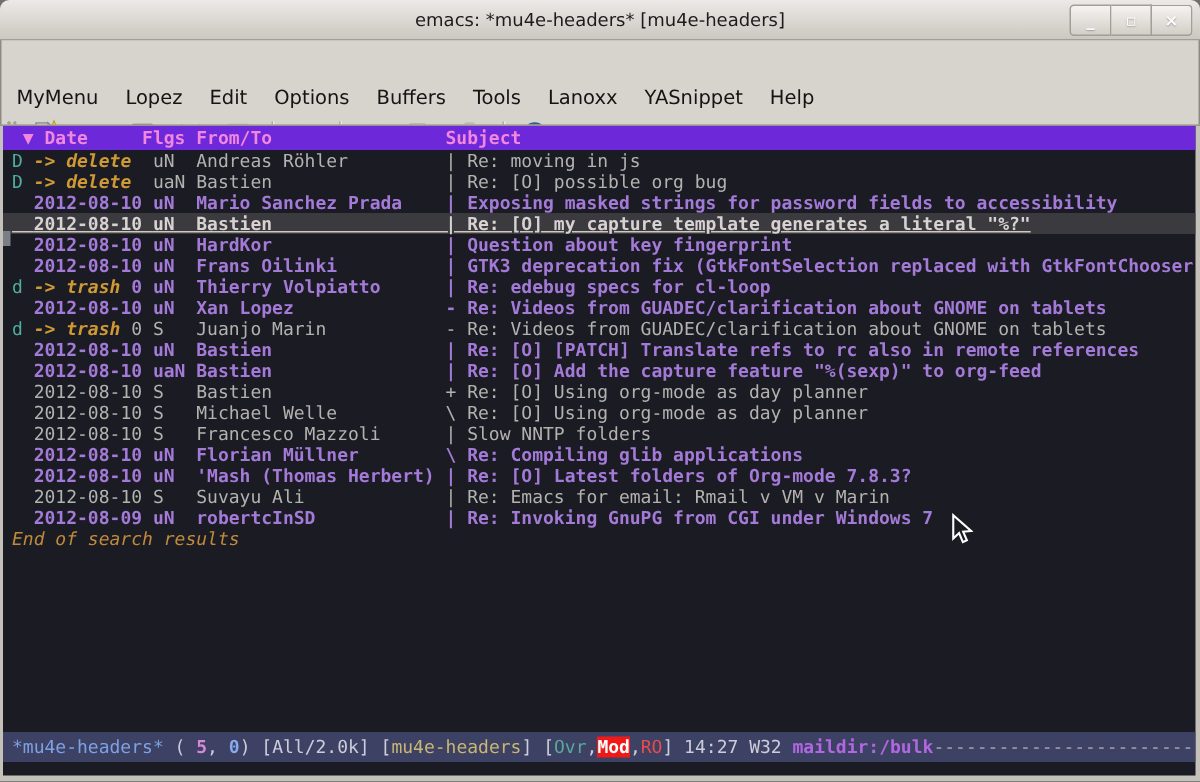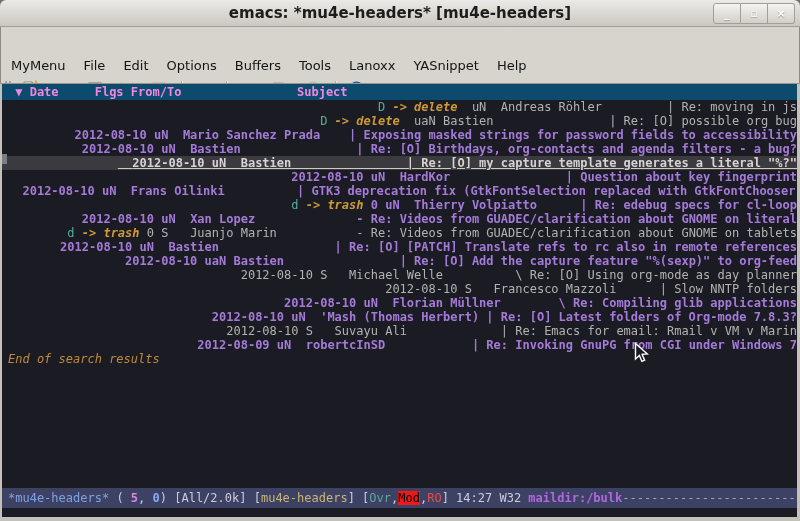--- a/index.html
+++ b/index.html
@@ -3,21 +3,21 @@
 <meta charset="utf-8">
 <style>
   html,body{margin:0;padding:0;background:#6f6f6f;}
   .window{width:800px;height:521px;position:relative;background:#d7d3cd;
     font-family:"DejaVu Sans","Liberation Sans",sans-serif;border-radius:6px 6px 0 0;
     overflow:hidden;box-shadow:inset 0 0 0 1px #8e8a84;}
   
   .titlebar{height:26px;background:linear-gradient(#ecea e6,#cbc7c1);
     background:linear-gradient(#eceae6,#cbc7c1);border-bottom:1px solid #a29e98;
     display:flex;align-items:center;justify-content:center;position:relative;border-radius:6px 6px 0 0;}
-  .title{font-weight:bold;font-size:15px;color:#1c1c1c;}
+  .title{font-weight:normal;font-size:12px;color:#1c1c1c;}
   .controls{position:absolute;right:5px;top:3px;display:flex;}
   .wbtn{width:26px;height:19px;background:linear-gradient(#f6f4f1,#d2cec8);
     border:1px solid #a29e98;border-left-width:0;display:flex;align-items:center;justify-content:center;
     color:#fdfdfd;font-size:11px;font-weight:bold;text-shadow:0 1px 1px #999;}
   .wbtn:first-child{border-left-width:1px;border-radius:3px 0 0 3px;}
   .wbtn:last-child{border-radius:0 3px 3px 0;}
   
   .menubar{display:flex;align-items:center;height:20px;padding:0 2px;margin-top:28px;}
   .menu-item{padding:2px 9px;font-size:13px;color:#141414;}
   
@@ -26,41 +26,41 @@
     background-image:radial-gradient(circle,#a39f99 1px,rgba(0,0,0,0) 1.3px);background-size:4px 4px;}
   .tbtn{width:32px;height:30px;display:flex;align-items:center;justify-content:center;}
   .tbtn.disabled{opacity:.35;}
   .tsep{width:1px;height:24px;background:#aeaaa4;box-shadow:1px 0 0 #efede8;margin:0 6px;}
   
   .content{position:absolute;top:83px;left:0;right:0;bottom:0;
     border-top:1px solid #96928c;padding:0 3px 4px 2px;box-sizing:border-box;background:#c4c0ba;}
   .screen{background:#1b1c23;height:100%;position:relative;overflow:hidden;
     display:flex;flex-direction:column;
     font-family:"DejaVu Sans Mono","Liberation Mono",monospace;font-size:12px;line-height:14px;}
-  .headerline{height:16px;line-height:16px;background:#0c4a6e;color:#f287dd;
+  .headerline{height:16px;line-height:16px;background:#6d28d9;color:#f287dd;
     font-weight:bold;white-space:pre;padding-left:6px;flex:none;}
-  .row{height:14px;white-space:pre;padding-left:6px;flex:none;text-align:right;}
+  .row{height:14px;white-space:pre;padding-left:6px;flex:none;}
   .row.cur{background:#3b3b3f;}
   .uline{text-decoration:underline;text-decoration-color:#d0c9c0;}
   .mk{color:#4fae9d;}
   .arrow{color:#cf9a35;font-style:italic;font-weight:bold;}
   .unread{color:#a47ad8;font-weight:bold;}
   .read{color:#b4b2b0;}
   .curtx{color:#d8d2d2;font-weight:bold;}
   .footer{height:14px;color:#c08a3e;font-style:italic;white-space:pre;padding-left:6px;flex:none;}
   .spacer{flex:1;}
   .modeline{height:20px;line-height:20px;background:#3d4265;white-space:pre;
     overflow:hidden;padding-left:6px;flex:none;}
   .ml-buf{color:#7fa1e3;font-weight:normal;}
   .ml-fg{color:#ccccda;}
   .ml-pink{color:#d688d8;font-weight:bold;}
   .ml-blue{color:#86aaec;font-weight:bold;}
   .ml-tan{color:#c9b673;text-align:center;}
   .ml-teal{color:#5aa99b;}
-  .ml-mod{color:#000000;background:#f21818;font-weight:normal;}
+  .ml-mod{color:#ffffff;background:#f21818;font-weight:bold;}
   .ml-ro{color:#e84b4b;}
   .ml-dir{color:#b167e0;font-weight:bold;}
   .ml-dash{color:#a5a2b2;}
   .minibuffer{height:9px;flex:none;}
   .scroll-thumb{position:absolute;left:0;top:70px;width:5px;height:10px;background:#7a7e86;}
   .cursor{position:absolute;left:632px;top:258px;pointer-events:none;}
 </style>
 </head>
 <body>
 
@@ -68,21 +68,21 @@
   <div class="titlebar">
     <div class="title">emacs: *mu4e-headers* [mu4e-headers]</div>
     <div class="controls">
         <div class="wbtn">_</div>
         <div class="wbtn">▫</div>
         <div class="wbtn">×</div>
       </div>
   </div>
   <div class="menubar">
       <div class="menu-item">MyMenu</div>
-      <div class="menu-item">File</div>
+      <div class="menu-item">Lopez</div>
       <div class="menu-item">Edit</div>
       <div class="menu-item">Options</div>
       <div class="menu-item">Buffers</div>
       <div class="menu-item">Tools</div>
       <div class="menu-item">Lanoxx</div>
       <div class="menu-item">YASnippet</div>
       <div class="menu-item">Help</div>
     </div>
   <div class="toolbar">
     <div class="thandle"></div>
@@ -156,29 +156,29 @@
           </svg></span>
       </div>
     </div>
   <div class="content">
     <div class="screen">
       <div class="headerline"> ▼ Date     Flgs From/To                Subject</div>
       <div>
           <div class="row"><span class="mk">D </span><span class="arrow">-&gt; delete</span><span class="read">  </span><span class="read">uN  Andreas Röhler         | Re: moving in js</span></div>
           <div class="row"><span class="mk">D </span><span class="arrow">-&gt; delete</span><span class="read">  </span><span class="read">uaN Bastien                | Re: [O] possible org bug</span></div>
           <div class="row"><span class="mk">  </span><span class="unread">2012-08-10 </span><span class="unread">uN  Mario Sanchez Prada    | Exposing masked strings for password fields to accessibility</span></div>
-          <div class="row"><span class="mk">  </span><span class="unread">2012-08-10 </span><span class="unread">uN  Bastien                | Re: [O] Birthdays, org-contacts and agenda filters - a bug?</span></div>
           <div class="row cur"><span class="uline"><span class="mk">  </span><span class="curtx">2012-08-10 </span><span class="curtx">uN  Bastien                | Re: [O] my capture template generates a literal "%?"</span></span></div>
           <div class="row"><span class="mk">  </span><span class="unread">2012-08-10 </span><span class="unread">uN  HardKor                | Question about key fingerprint</span></div>
           <div class="row"><span class="mk">  </span><span class="unread">2012-08-10 </span><span class="unread">uN  Frans Oilinki          | GTK3 deprecation fix (GtkFontSelection replaced with GtkFontChooser)</span></div>
           <div class="row"><span class="mk">d </span><span class="arrow">-&gt; trash</span><span class="unread"> 0 </span><span class="unread">uN  Thierry Volpiatto      | Re: edebug specs for cl-loop</span></div>
-          <div class="row"><span class="mk">  </span><span class="unread">2012-08-10 </span><span class="unread">uN  Xan Lopez              - Re: Videos from GUADEC/clarification about GNOME on literal</span></div>
+          <div class="row"><span class="mk">  </span><span class="unread">2012-08-10 </span><span class="unread">uN  Xan Lopez              - Re: Videos from GUADEC/clarification about GNOME on tablets</span></div>
           <div class="row"><span class="mk">d </span><span class="arrow">-&gt; trash</span><span class="read"> 0 </span><span class="read">S   Juanjo Marin           - Re: Videos from GUADEC/clarification about GNOME on tablets</span></div>
           <div class="row"><span class="mk">  </span><span class="unread">2012-08-10 </span><span class="unread">uN  Bastien                | Re: [O] [PATCH] Translate refs to rc also in remote references</span></div>
           <div class="row"><span class="mk">  </span><span class="unread">2012-08-10 </span><span class="unread">uaN Bastien                | Re: [O] Add the capture feature "%(sexp)" to org-feed</span></div>
+          <div class="row"><span class="mk">  </span><span class="read">2012-08-10 </span><span class="read">S   Bastien                + Re: [O] Using org-mode as day planner</span></div>
           <div class="row"><span class="mk">  </span><span class="read">2012-08-10 </span><span class="read">S   Michael Welle          \ Re: [O] Using org-mode as day planner</span></div>
           <div class="row"><span class="mk">  </span><span class="read">2012-08-10 </span><span class="read">S   Francesco Mazzoli      | Slow NNTP folders</span></div>
           <div class="row"><span class="mk">  </span><span class="unread">2012-08-10 </span><span class="unread">uN  Florian Müllner        \ Re: Compiling glib applications</span></div>
           <div class="row"><span class="mk">  </span><span class="unread">2012-08-10 </span><span class="unread">uN  'Mash (Thomas Herbert) | Re: [O] Latest folders of Org-mode 7.8.3?</span></div>
           <div class="row"><span class="mk">  </span><span class="read">2012-08-10 </span><span class="read">S   Suvayu Ali             | Re: Emacs for email: Rmail v VM v Marin</span></div>
           <div class="row"><span class="mk">  </span><span class="unread">2012-08-09 </span><span class="unread">uN  robertcInSD            | Re: Invoking GnuPG from CGI under Windows 7</span></div>
         </div>
       <div class="footer">End of search results</div>
       <div class="spacer"></div>
       <div class="modeline"><span class="ml-buf">*mu4e-headers*</span><span class="ml-fg"> ( </span><span class="ml-pink">5</span><span class="ml-fg">, </span><span class="ml-blue">0</span><span class="ml-fg">) </span><span class="ml-fg">[All/2.0k] </span><span class="ml-fg">[</span><span class="ml-tan">mu4e-headers</span><span class="ml-fg">] </span><span class="ml-fg">[</span><span class="ml-teal">Ovr</span><span class="ml-fg">,</span><span class="ml-mod">Mod</span><span class="ml-fg">,</span><span class="ml-ro">RO</span><span class="ml-fg">] </span><span class="ml-fg">14:27 W32 </span><span class="ml-dir">maildir:/bulk</span><span class="ml-dash">--------------------------------------------</span></div>

